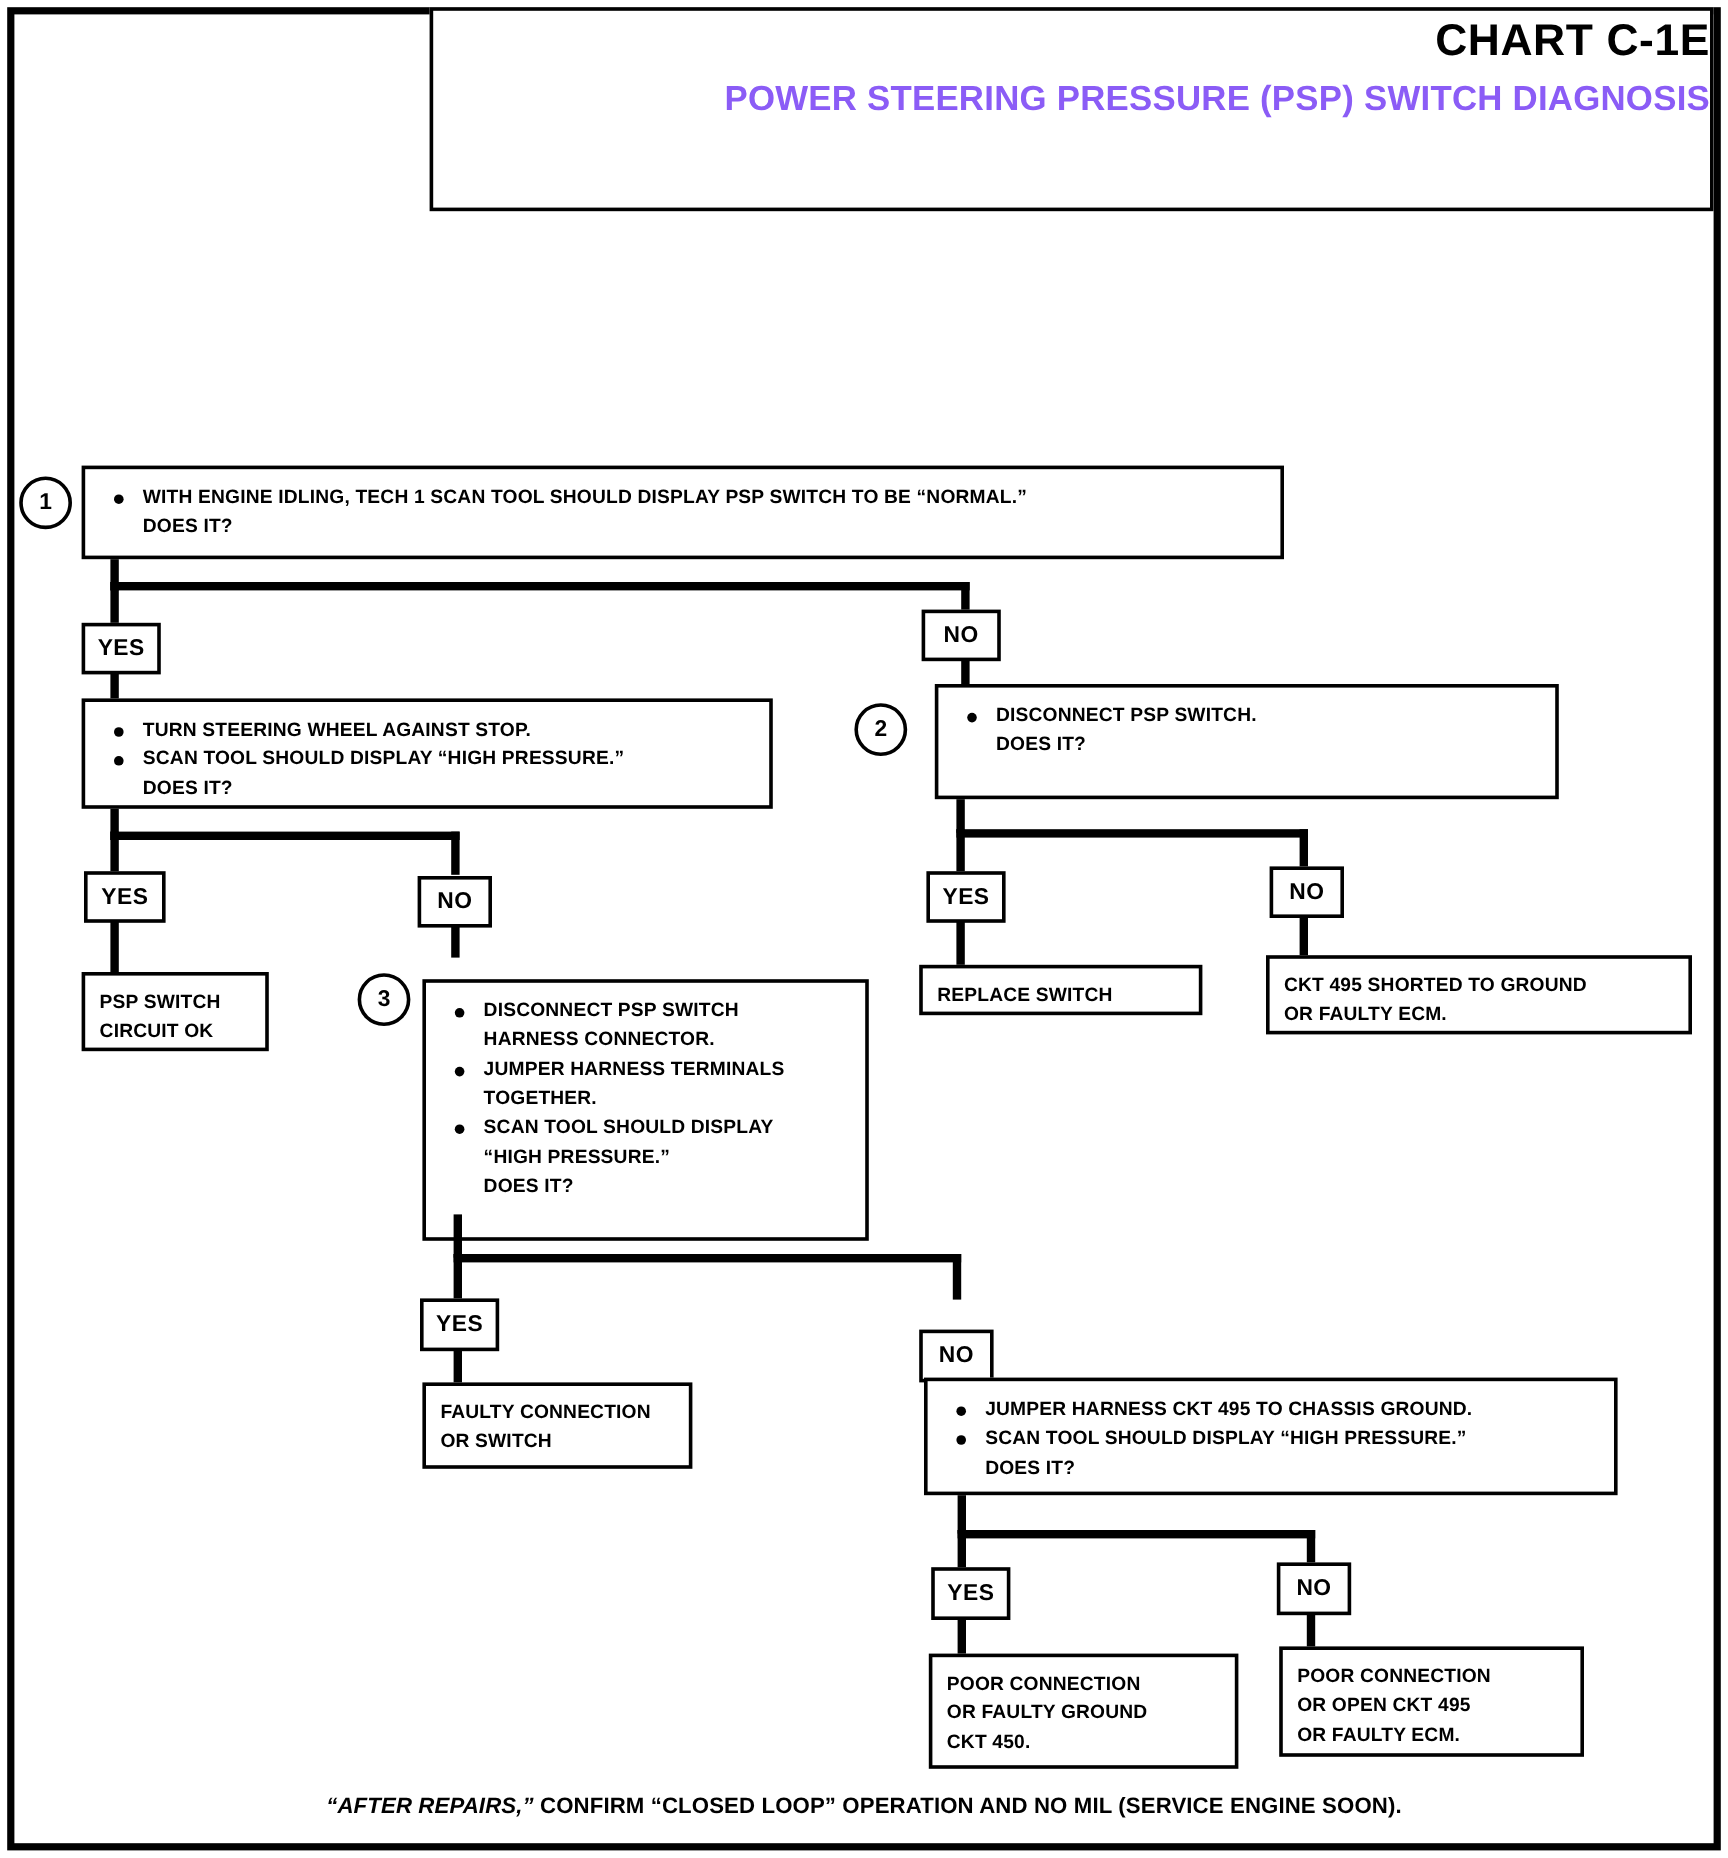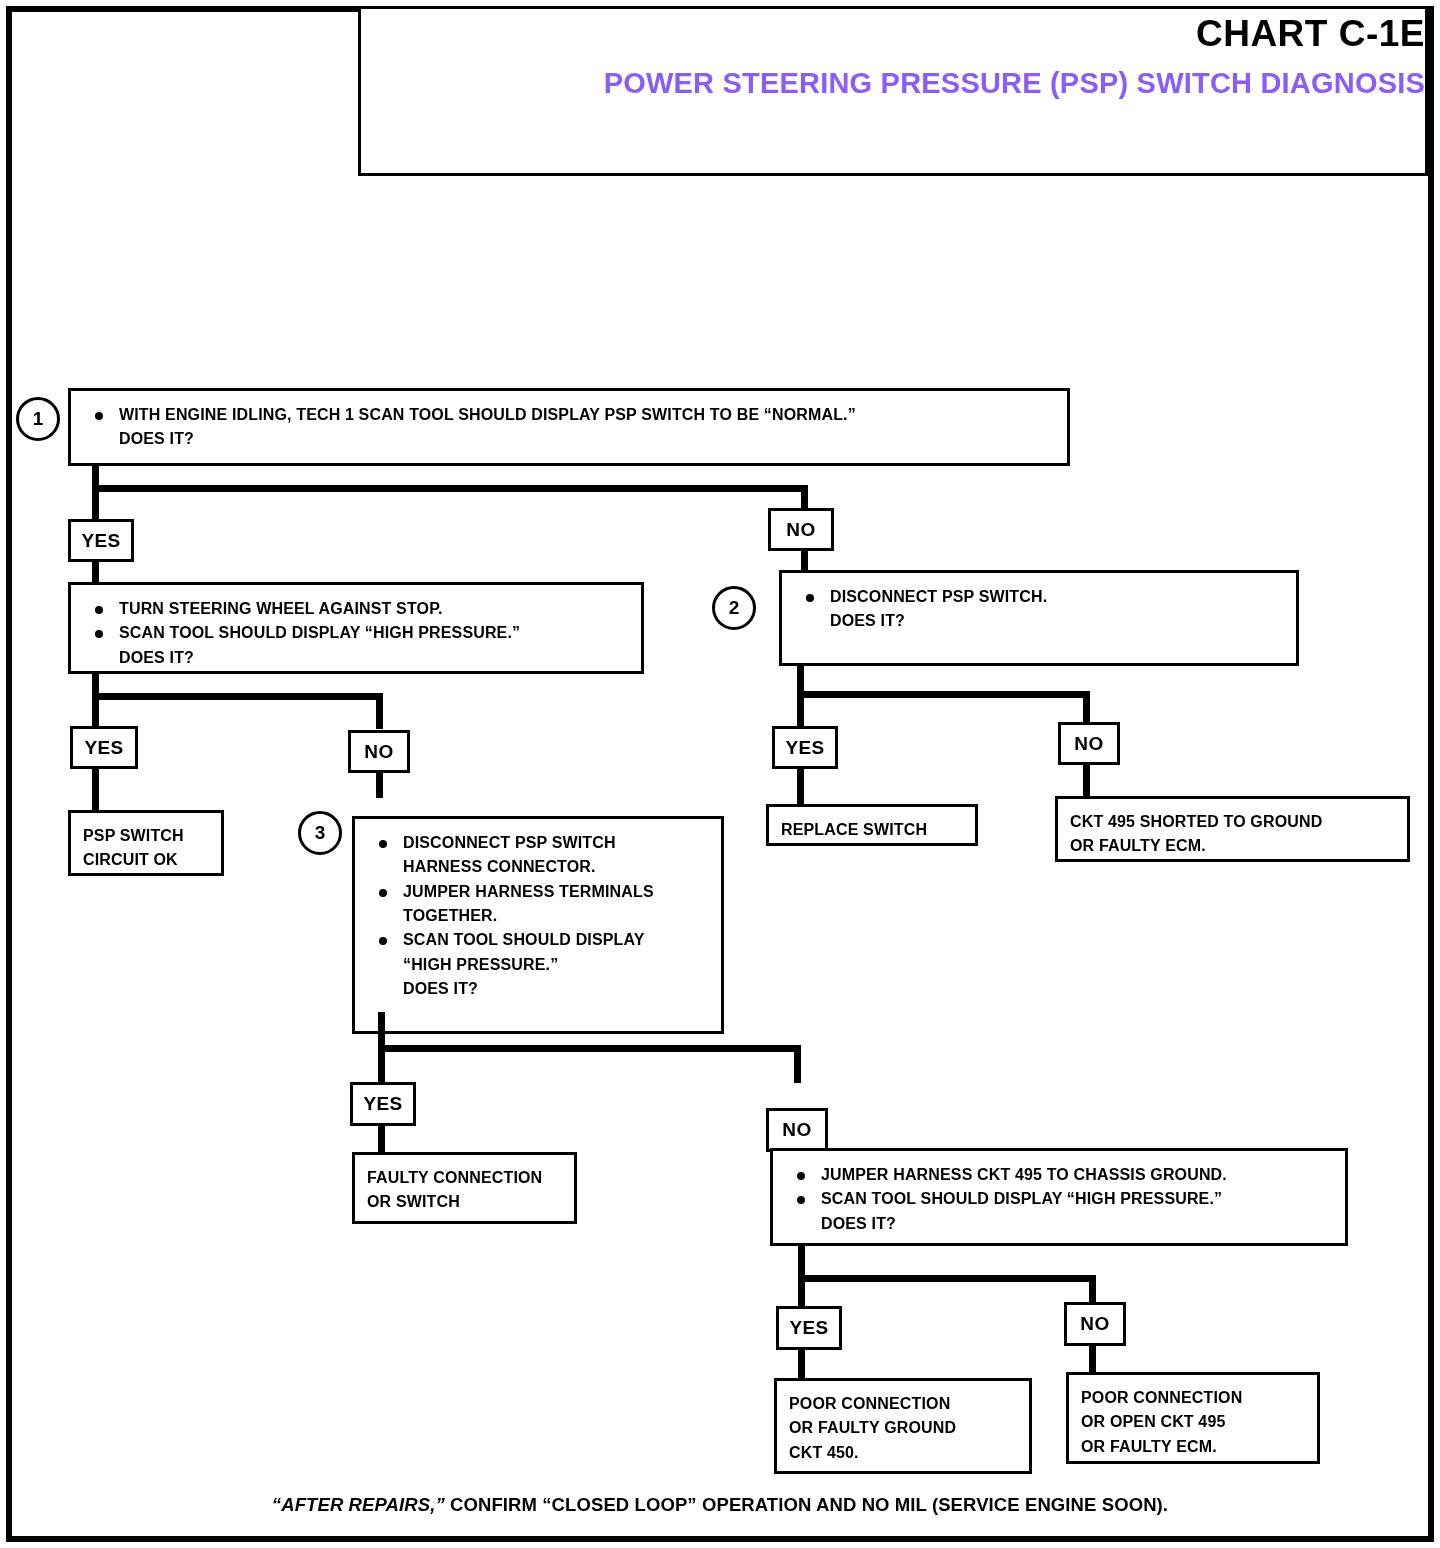--- a/index.html
+++ b/index.html
@@ -116,21 +116,21 @@
     <div class="txt nobul">DOES IT?</div>
   </div>
   <div class="v" style="left:797px;top:666px;height:28px;"></div>
   <div class="h" style="left:797px;top:691px;width:293px;"></div>
   <div class="v" style="left:797px;top:691px;height:36px;"></div>
   <div class="v" style="left:1083px;top:691px;height:36px;"></div>
   <div class="lbl" style="left:772px;top:726px;width:66px;height:43px;">YES</div>
   <div class="lbl" style="left:1058px;top:722px;width:62px;height:43px;">NO</div>
 
   <div class="v" style="left:797px;top:768px;height:38px;"></div>
-  <div class="box resbox" style="left:766px;top:804px;width:212px;height:42px;">
+  <div class="box resbox" style="left:766px;top:804px;width:236px;height:42px;">
     <div class="txt">REPLACE SWITCH</div>
   </div>
 
   <div class="v" style="left:1083px;top:764px;height:34px;"></div>
   <div class="box resbox" style="left:1055px;top:796px;width:355px;height:66px;">
     <div class="txt">CKT 495 SHORTED TO GROUND
 OR FAULTY ECM.</div>
   </div>
 
   <div class="v" style="left:794px;top:1150px;height:28px;"></div>

